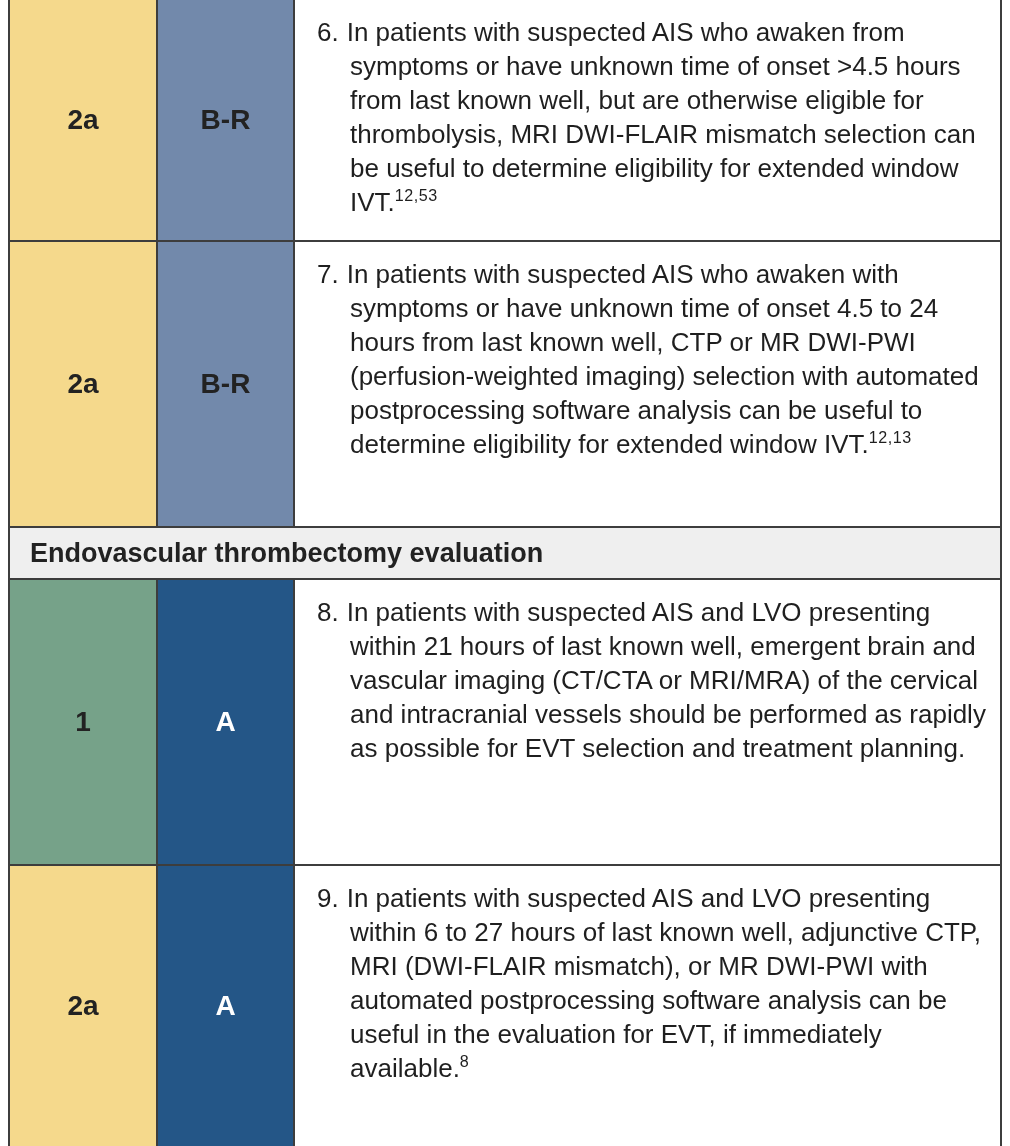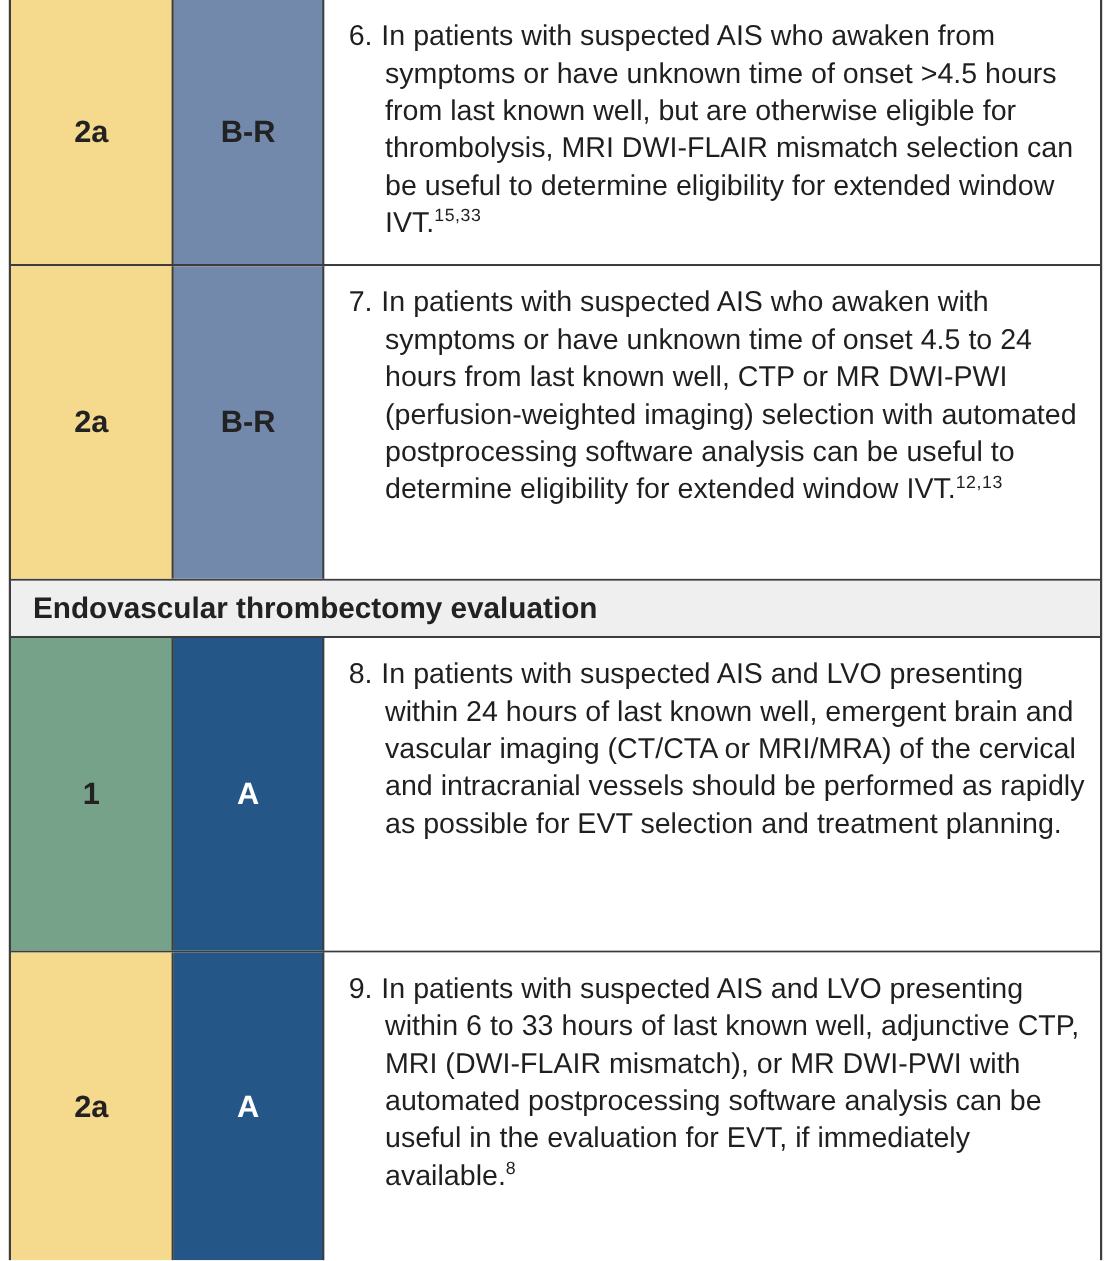--- a/index.html
+++ b/index.html
@@ -96,46 +96,46 @@
 </head>
 <body>
 
 <div class="page">
   <div class="tbl">
 
     <div class="row row-1">
       <div class="cell cell-cor" style="background-color: rgb(245, 217, 140);">2a</div>
       <div class="cell cell-loe" style="background-color: rgb(114, 137, 171); color: rgb(34, 34, 34);">B-R</div>
       <div class="cell cell-rec">
-        <div class="rec-text"><span class="rec-num">6.</span><span>In patients with suspected AIS who awaken from symptoms or have unknown time of onset &gt;4.5 hours from last known well, but are other­wise eligible for thrombolysis, MRI DWI-FLAIR mismatch selection can be useful to determine eligibility for extended window IVT.</span><sup class="refs">15,33</sup></div>
+        <div class="rec-text"><span class="rec-num">6.</span><span>In patients with suspected AIS who awaken from symptoms or have unknown time of onset &gt;4.5 hours from last known well, but are other­wise eligible for thrombolysis, MRI DWI-FLAIR mismatch selection can be useful to determine eligibility for extended window IVT.</span><sup class="refs">12,53</sup></div>
       </div>
     </div>
 
     <div class="row row-2">
       <div class="cell cell-cor" style="background-color: rgb(245, 217, 140);">2a</div>
       <div class="cell cell-loe" style="background-color: rgb(114, 137, 171); color: rgb(34, 34, 34);">B-R</div>
       <div class="cell cell-rec">
         <div class="rec-text"><span class="rec-num">7.</span><span>In patients with suspected AIS who awaken with symptoms or have unknown time of onset 4.5 to 24 hours from last known well, CTP or MR DWI-PWI (perfusion-weighted imaging) selection with automated postprocessing software analysis can be useful to determine eligibility for extended window IVT.</span><sup class="refs">12,13</sup></div>
       </div>
     </div>
 
     <div class="row row-hdr">
       <div class="section-cell">Endovascular thrombectomy evaluation</div>
     </div>
 
     <div class="row row-3">
       <div class="cell cell-cor" style="background-color: rgb(118, 162, 137);">1</div>
       <div class="cell cell-loe" style="background-color: rgb(36, 86, 135); color: rgb(255, 255, 255);">A</div>
       <div class="cell cell-rec">
-        <div class="rec-text"><span class="rec-num">8.</span><span>In patients with suspected AIS and LVO presenting within 24 hours of last known well, emergent brain and vascular imaging (CT/CTA or MRI/MRA) of the cervical and intracranial vessels should be performed as rapidly as possible for EVT selection and treatment planning.</span><sup class="refs"></sup></div>
+        <div class="rec-text"><span class="rec-num">8.</span><span>In patients with suspected AIS and LVO presenting within 21 hours of last known well, emergent brain and vascular imaging (CT/CTA or MRI/MRA) of the cervical and intracranial vessels should be performed as rapidly as possible for EVT selection and treatment planning.</span><sup class="refs"></sup></div>
       </div>
     </div>
 
     <div class="row row-4">
       <div class="cell cell-cor" style="background-color: rgb(245, 217, 140);">2a</div>
       <div class="cell cell-loe" style="background-color: rgb(36, 86, 135); color: rgb(255, 255, 255);">A</div>
       <div class="cell cell-rec">
-        <div class="rec-text"><span class="rec-num">9.</span><span>In patients with suspected AIS and LVO presenting within 6 to 33 hours of last known well, adjunctive CTP, MRI (DWI-FLAIR mismatch), or MR DWI-PWI with automated postprocessing software analysis can be useful in the evaluation for EVT, if immediately available.</span><sup class="refs">8</sup></div>
+        <div class="rec-text"><span class="rec-num">9.</span><span>In patients with suspected AIS and LVO presenting within 6 to 27 hours of last known well, adjunctive CTP, MRI (DWI-FLAIR mismatch), or MR DWI-PWI with automated postprocessing software analysis can be useful in the evaluation for EVT, if immediately available.</span><sup class="refs">8</sup></div>
       </div>
     </div>
 
   </div>
 </div>
 
 </body></html>

